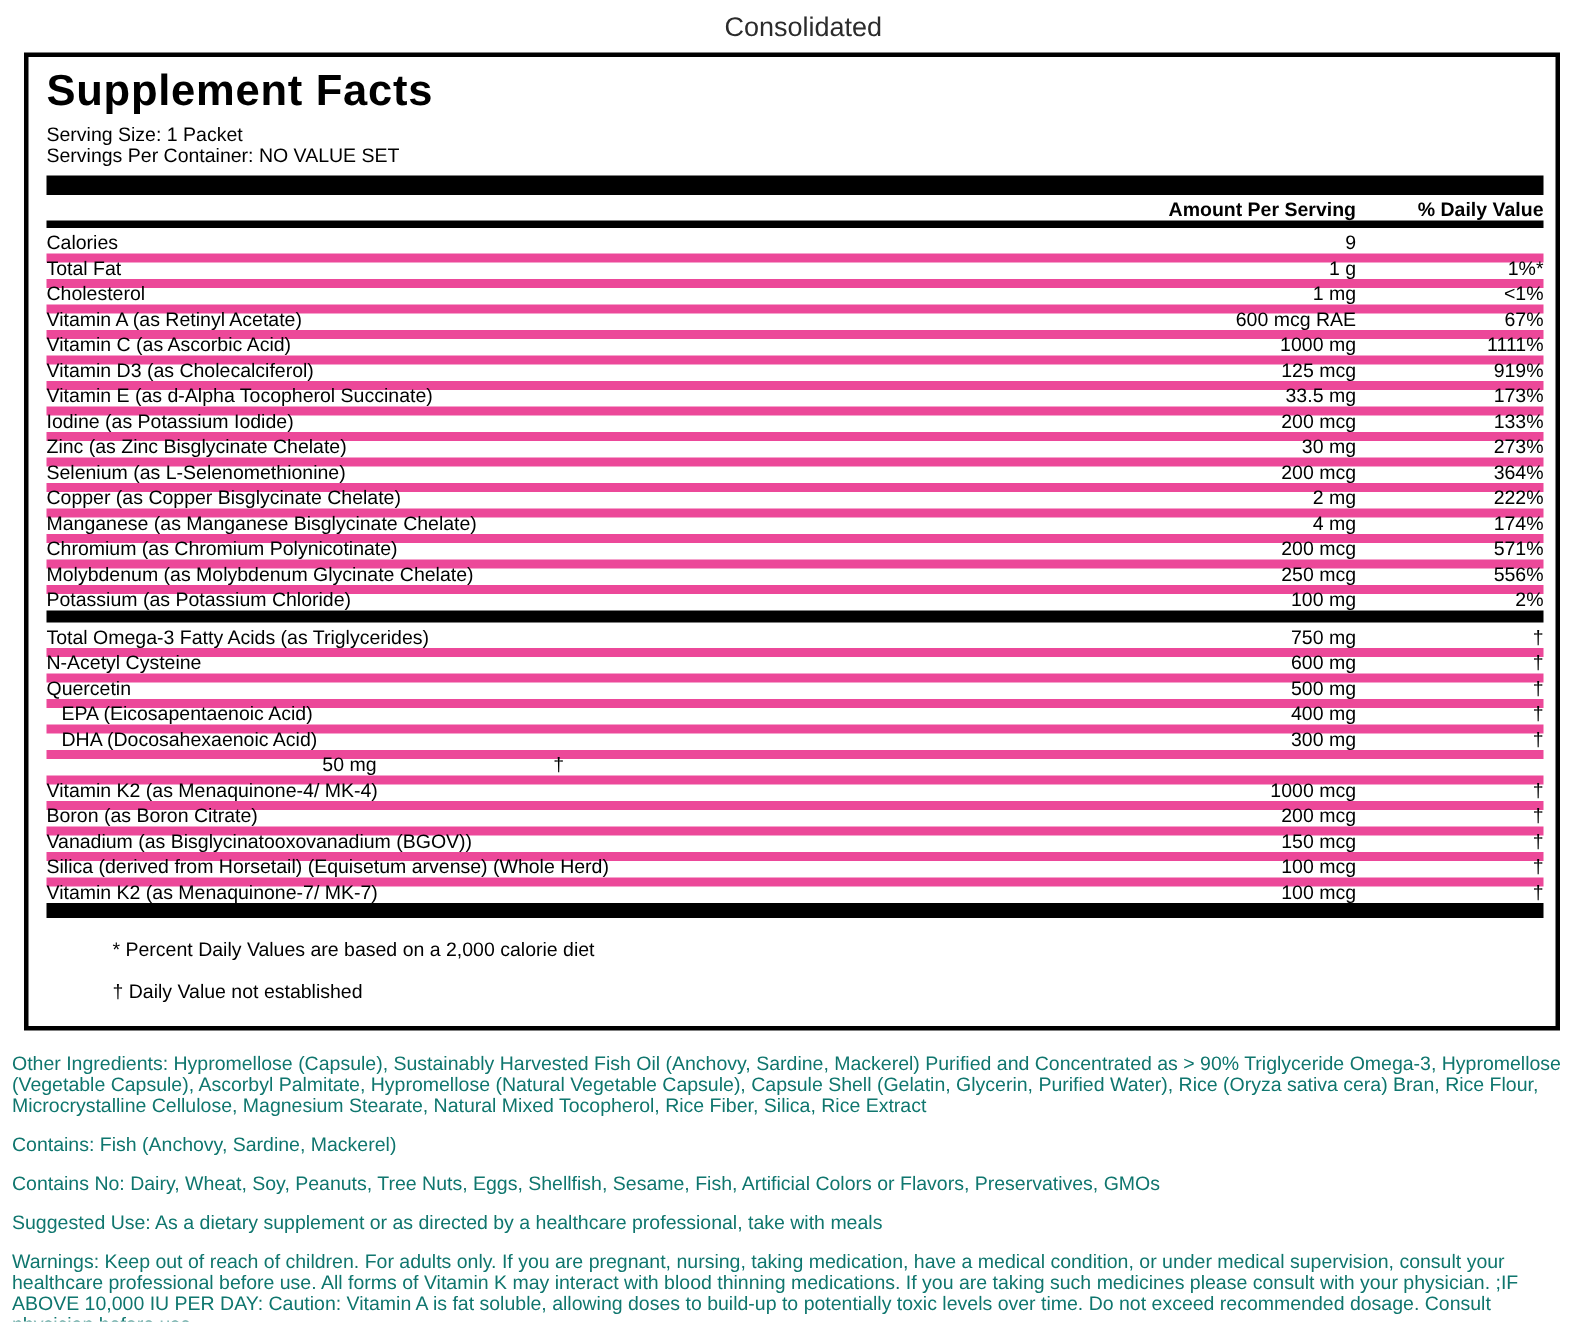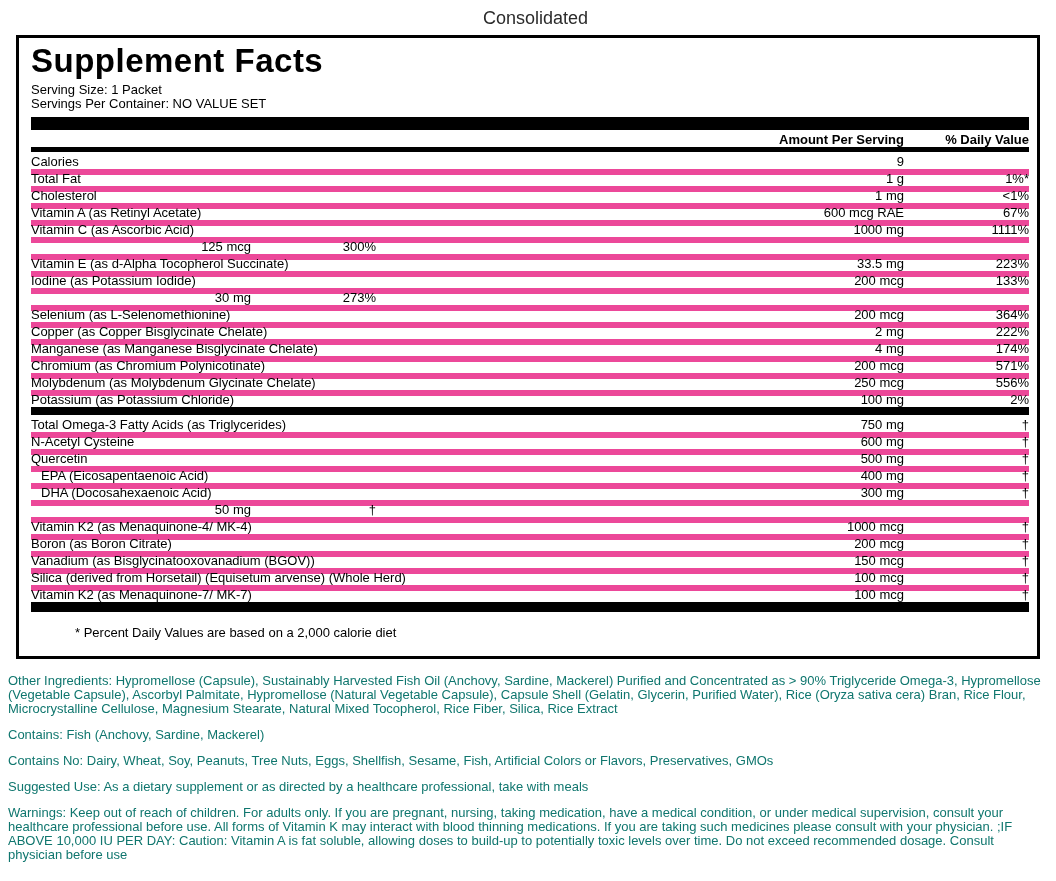--- a/index.html
+++ b/index.html
@@ -19,21 +19,21 @@
     height: 27px;
     padding-left: 15px;
   }
   .facts-panel {
     margin: 8px 16px 0 16px;
     border: 3px solid #000;
     padding: 7px 8px 16px 12px;
     background: #fff;
   }
   .facts-title {
-    font-size: 33px;
+    font-size: 29px;
     font-weight: bold;
     letter-spacing: 0.5px;
     line-height: 32px;
     margin-bottom: 6px;
   }
   .serving-line { font-size: 13px; line-height: 14px; }
   .bar { background: #000; width: 100%; }
   .bar-thick   { height: 13px; margin-top: 6px; }
   .bar-medium  { height: 5px; }
   .bar-section { height: 8px; }
@@ -105,37 +105,39 @@
         <div class="col-dv">67%</div>
       </div>
 
       <div class="row">
         <div class="col-name">Vitamin C (as Ascorbic Acid)</div>
         <div class="col-amount">1000 mg</div>
         <div class="col-dv">1111%</div>
       </div>
 
       <div class="row">
+        <div class="col-name">Vitamin D3 (as Cholecalciferol)</div>
         <div class="col-amount">125 mcg</div>
-        <div class="col-dv">300%</div>
+        <div class="col-dv">919%</div>
       </div>
 
       <div class="row">
         <div class="col-name">Vitamin E (as d-Alpha Tocopherol Succinate)</div>
         <div class="col-amount">33.5 mg</div>
-        <div class="col-dv">223%</div>
+        <div class="col-dv">173%</div>
       </div>
 
       <div class="row">
         <div class="col-name">Iodine (as Potassium Iodide)</div>
         <div class="col-amount">200 mcg</div>
         <div class="col-dv">133%</div>
       </div>
 
       <div class="row">
+        <div class="col-name">Zinc (as Zinc Bisglycinate Chelate)</div>
         <div class="col-amount">30 mg</div>
         <div class="col-dv">273%</div>
       </div>
 
       <div class="row">
         <div class="col-name">Selenium (as L-Selenomethionine)</div>
         <div class="col-amount">200 mcg</div>
         <div class="col-dv">364%</div>
       </div>
 
@@ -241,20 +243,21 @@
       </div>
 
   </div>
 
   <div class="bar bar-bottom"></div>
 
   <div>
 
       <div class="footnote">* Percent Daily Values are based on a 2,000 calorie diet</div>
 
+      <div class="footnote">† Daily Value not established</div>
 
   </div>
 </div>
 
 <div class="paragraphs">
 
     <p class="paragraph">Other Ingredients: Hypromellose (Capsule), Sustainably Harvested Fish Oil (Anchovy, Sardine, Mackerel) Purified and Concentrated as &gt; 90% Triglyceride Omega-3, Hypromellose (Vegetable Capsule), Ascorbyl Palmitate, Hypromellose (Natural Vegetable Capsule), Capsule Shell (Gelatin, Glycerin, Purified Water), Rice (Oryza sativa cera) Bran, Rice Flour, Microcrystalline Cellulose, Magnesium Stearate, Natural Mixed Tocopherol, Rice Fiber, Silica, Rice Extract</p>
 
     <p class="paragraph">Contains: Fish (Anchovy, Sardine, Mackerel)</p>
 

